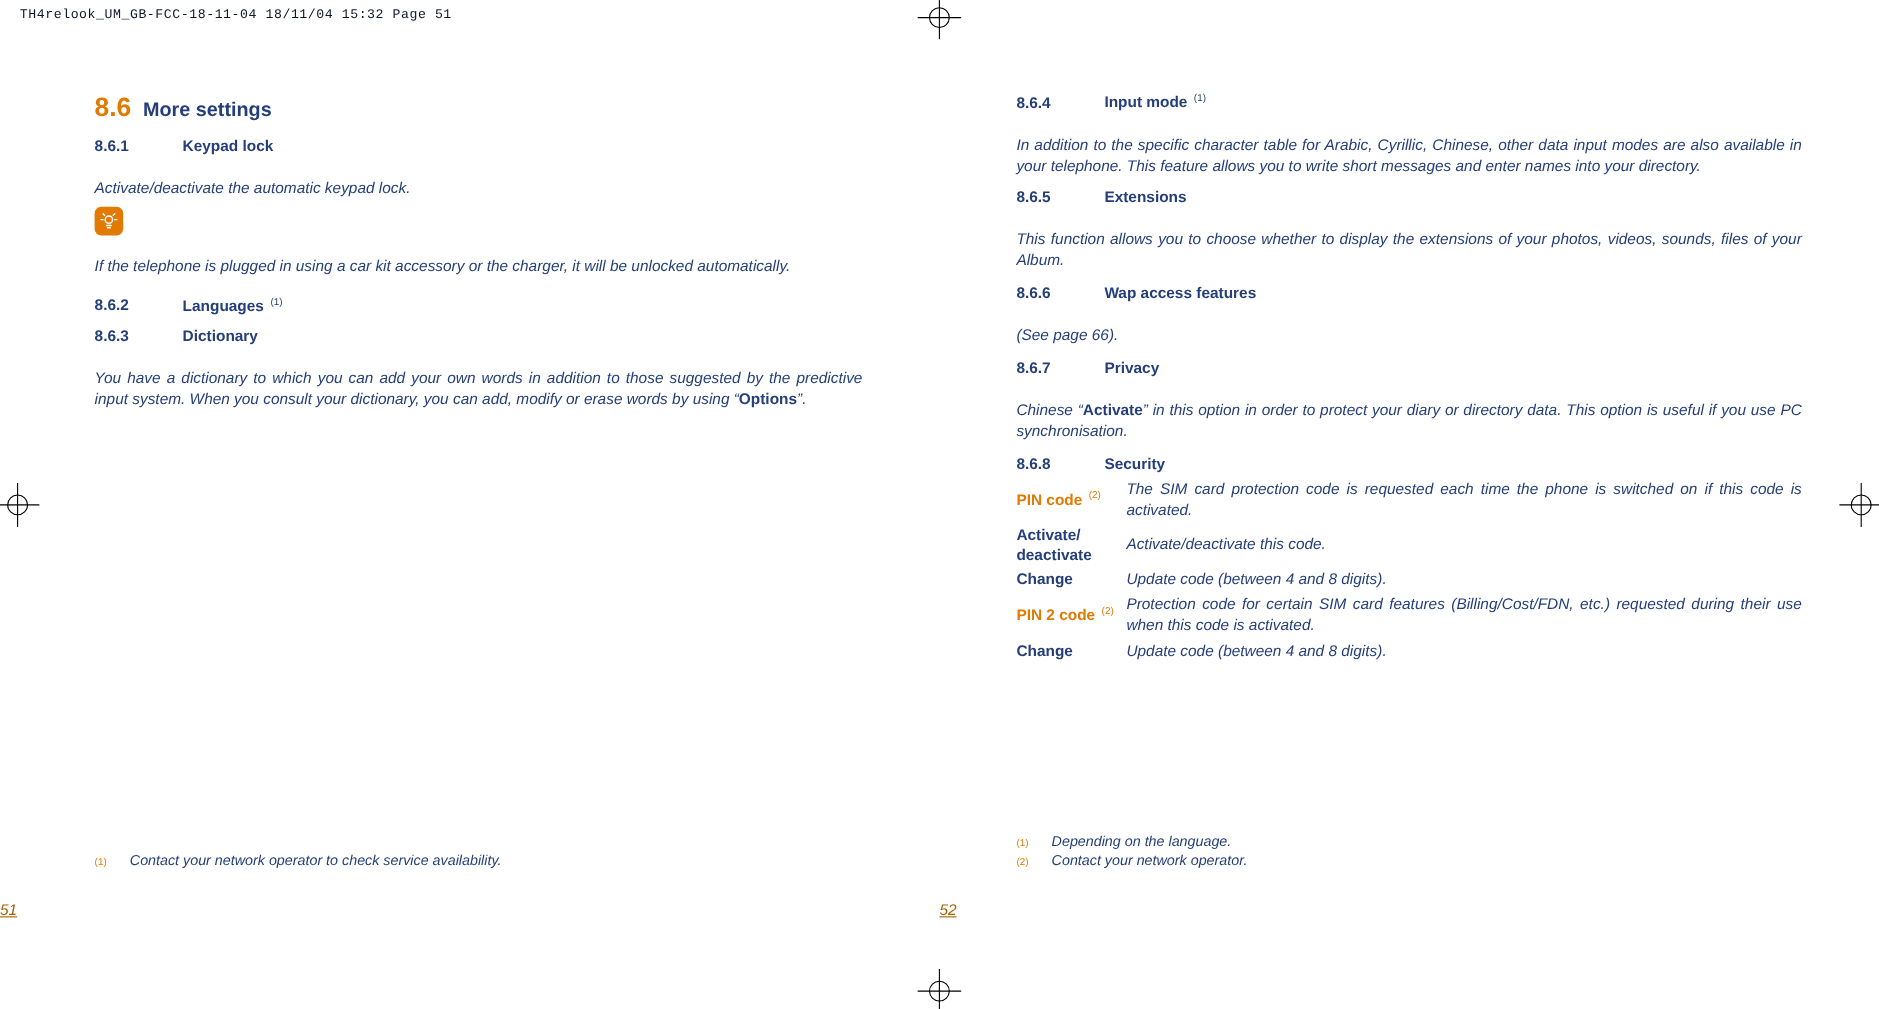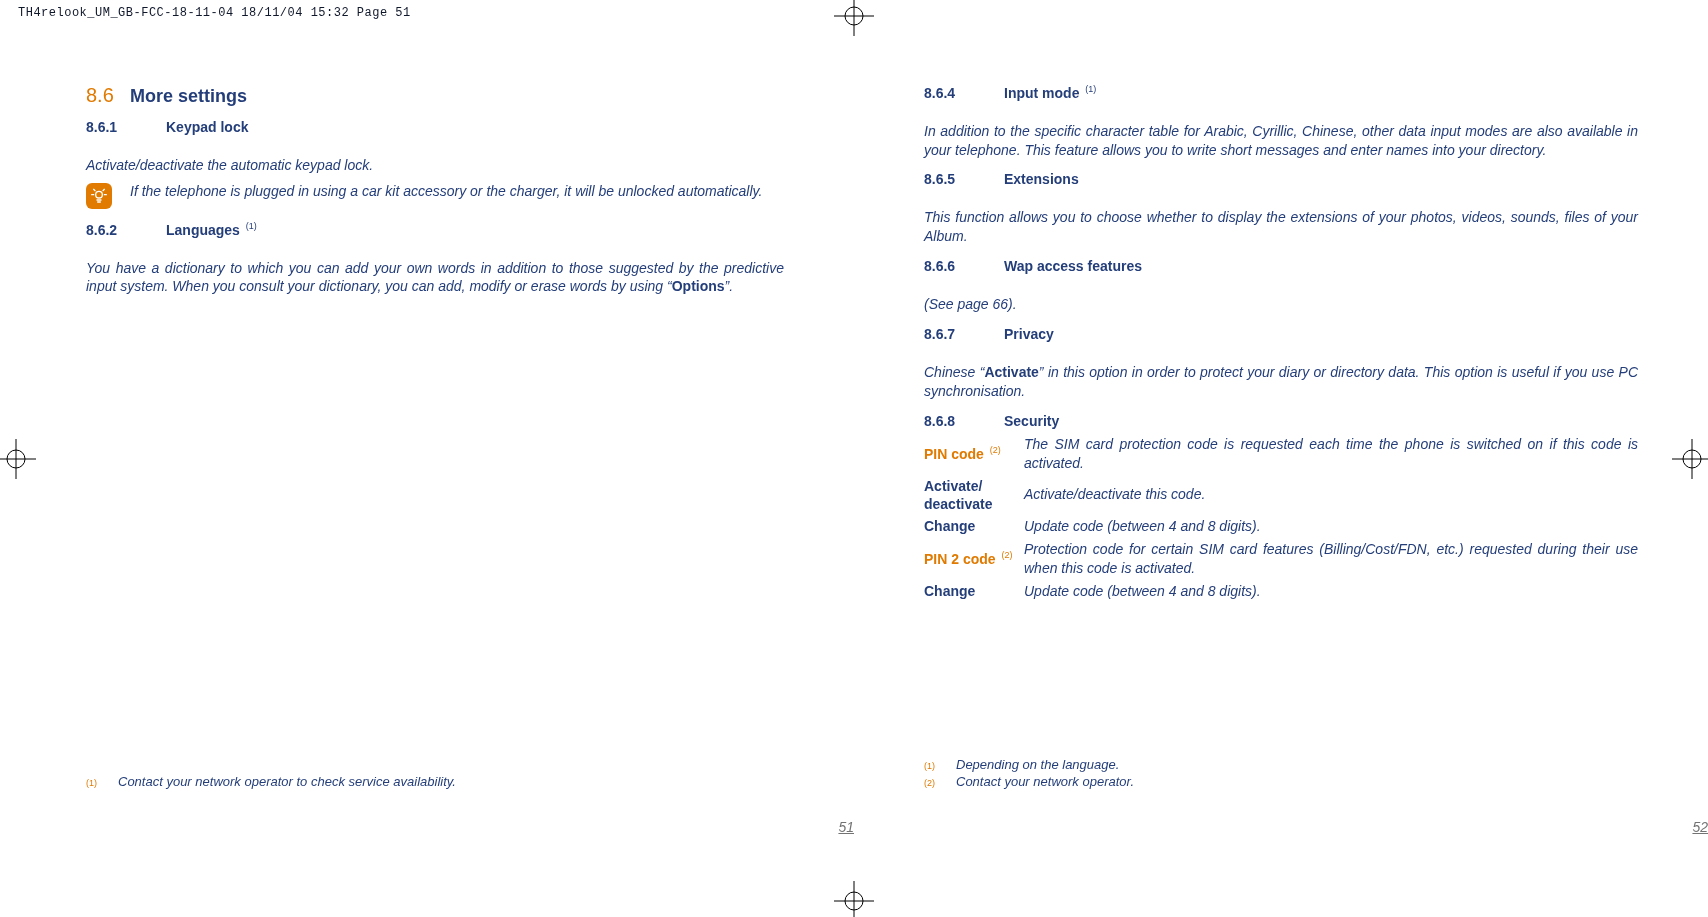--- a/index.html
+++ b/index.html
@@ -65,22 +65,22 @@
   }
   .page.right { padding: 14px 70px 0 70px; }
 
   
   .h1-row {
     display: flex;
     align-items: baseline;
     margin: 0 0 8px 0;
   }
   .h1-row .num {
-    font-weight: 400;
-    font-size: 20px;
+    font-weight: 700;
+    font-size: 24px;
     color: #e07a00;
     min-width: 44px;
   }
   .h1-row .title {
     font-weight: 700;
     font-size: 18px;
     color: #243e7a;
   }
 
   .h2-row {
@@ -118,23 +118,24 @@
     text-align: justify;
   }
   p.body .strong {
     font-weight: 700;
     font-style: normal;
   }
 
   
   .info-row {
     display: flex;
-    align-items: center;
+    align-items: flex-start;
     gap: 18px;
     margin: 6px 0 2px 0;
+    flex-direction: column;
   }
   .info-icon {
     width: 26px;
     height: 26px;
     border-radius: 6px;
     background: #e07a00;
     color: #fff;
     display: flex;
     align-items: center;
     justify-content: center;
@@ -217,24 +218,24 @@
     font-style: normal;
     flex: 0 0 14px;
   }
 
   
   .pageno {
     position: absolute;
     bottom: 32px;
     left: 0;
     right: 0;
-    text-align: right;
+    text-align: left;
     font-style: italic;
     font-size: 14px;
-    color: #737373;
+    color: #a16207;
     text-decoration: underline;
   }
 </style>
 </head>
 <body>
 
 <div class="header-bar">TH4relook_UM_GB-FCC-18-11-04  18/11/04  15:32  Page 51</div>
 
 <div class="reg-top">
   <svg viewBox="0 0 40 40">
@@ -294,20 +295,24 @@
       <p class="body">If the telephone is plugged in using a car kit accessory or the charger, it will be unlocked automatically.</p>
     </div>
 
     <div class="h2-row">
       <span class="num">8.6.2</span>
       <span class="title">
         <span>Languages </span><span class="sup">(1)</span>
       </span>
     </div>
 
+    <div class="h2-row">
+      <span class="num">8.6.3</span>
+      <span class="title">Dictionary</span>
+    </div>
     <p class="body">
       <span>You have a dictionary to which you can add your own words in addition to those suggested by the predictive input system. When you consult your dictionary, you can add, modify or erase words by using “</span><span class="strong">Options</span><span>”.</span>
     </p>
 
     <div class="footnotes">
       <div class="fn-row">
         <span class="fn-mark">(1)</span>
         <span>Contact your network operator to check service availability.</span>
       </div>
     </div>

